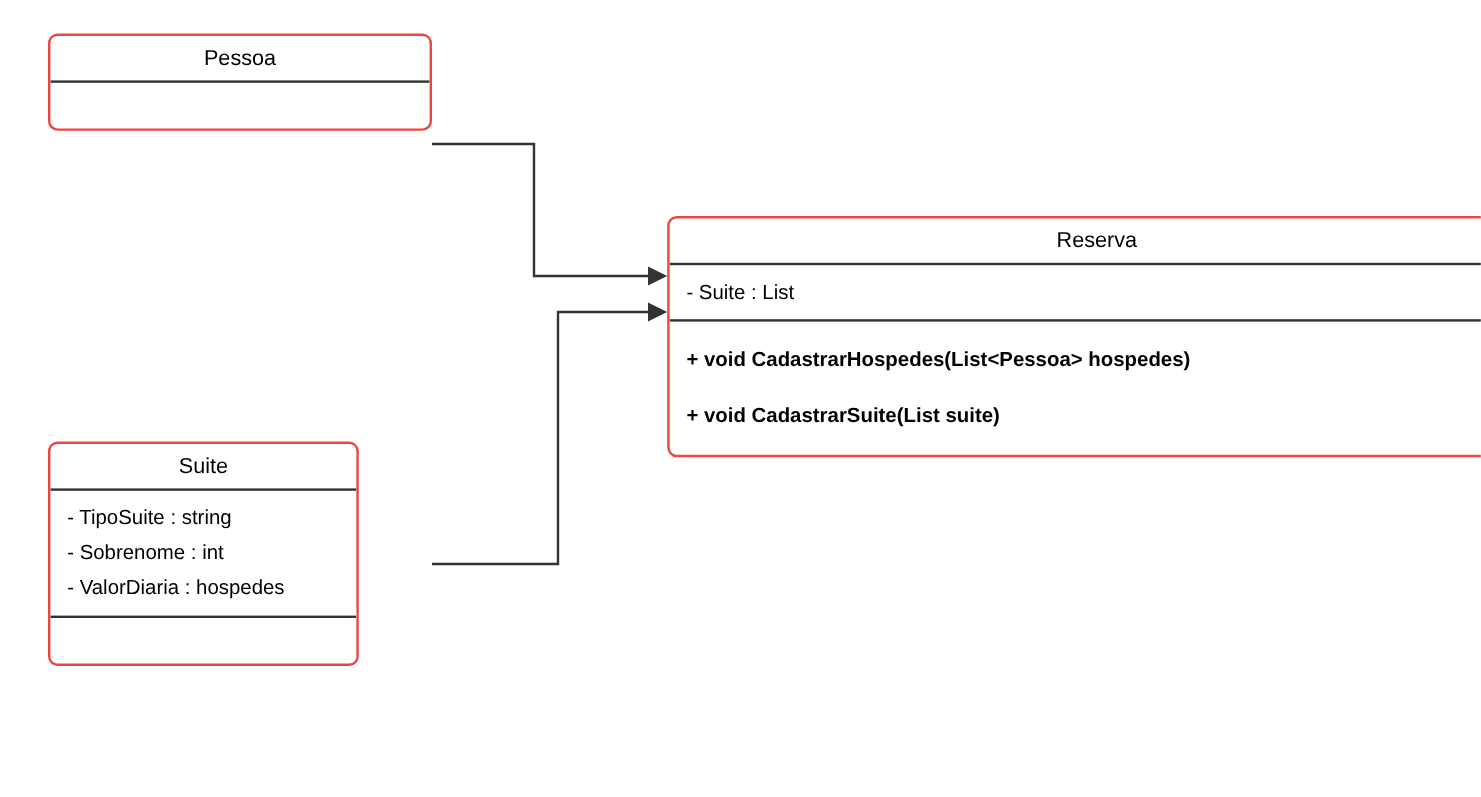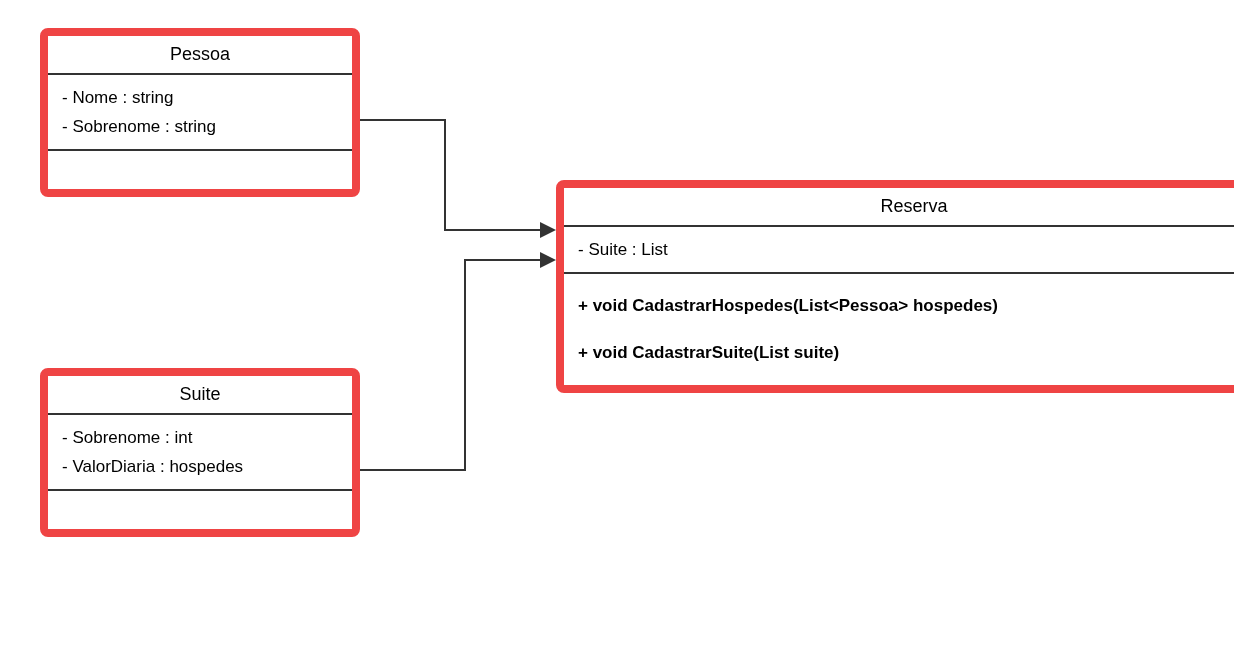--- a/index.html
+++ b/index.html
@@ -9,21 +9,21 @@
     }
     body {
       font-family: Arial, Helvetica, sans-serif;
       background: #ffffff;
       width: 1234px;
       height: 664px;
       position: relative;
     }
     .uml-class {
       position: absolute;
-      border: 8px solid #ef4444;
+      border: 2px solid #ef4444;
       border-radius: 8px;
       background: #ffffff;
       overflow: hidden;
     }
     .uml-header {
       text-align: center;
       padding: 8px 12px;
       font-size: 18px;
       border-bottom: 2px solid #333;
       font-weight: normal;
@@ -53,30 +53,27 @@
       top: 0;
       left: 0;
       pointer-events: none;
     }
   </style>
 </head>
 <body>
 
 <div class="uml-class" style="left:40px; top:28px; width:320px;">
   <div class="uml-header">Pessoa</div>
-  <div class="uml-section">
-    <div class="uml-row">- Nome : string</div>
-    <div class="uml-row">- Sobrenome : string</div>
-  </div>
   <div class="uml-section uml-section-empty"></div>
 </div>
 
-<div class="uml-class" style="left:40px; top:368px; width:320px;">
+<div class="uml-class" style="left:40px; top:368px; width:259px;">
   <div class="uml-header">Suite</div>
   <div class="uml-section">
+    <div class="uml-row">- TipoSuite : string</div>
     <div class="uml-row">- Sobrenome : int</div>
     <div class="uml-row">- ValorDiaria : hospedes</div>
   </div>
   <div class="uml-section uml-section-empty"></div>
 </div>
 
 <div class="uml-class" style="left:556px; top:180px; width:716px;">
   <div class="uml-header">Reserva</div>
   <div class="uml-section">
     <div class="uml-row">- Suite : List</div>

